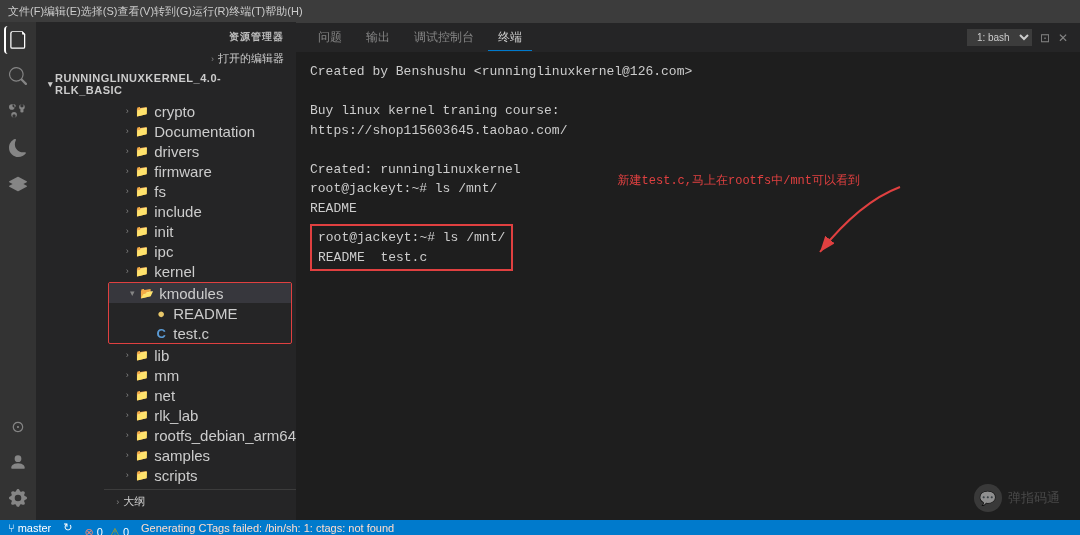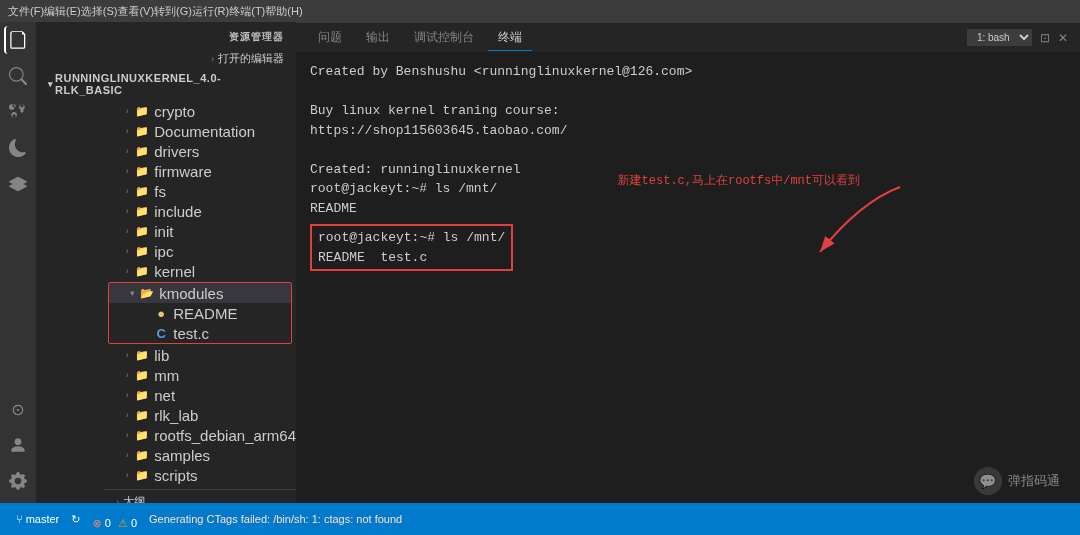--- a/index.html
+++ b/index.html
@@ -233,25 +233,25 @@
       position: relative;
     }
     .terminal-line {
       line-height: 1.5;
       white-space: pre;
       color: #cccccc;
     }
 
     
     .status-bar {
-      height: 32px;
+      height: 15px;
       background: #007acc;
       display: flex;
       align-items: center;
-      padding: 0 16px;
+      padding: 0 8px;
       font-size: 11px;
       color: white;
       flex-shrink: 0;
       gap: 12px;
     }
   </style>
 </head>
 <body>
 
 <div class="title-bar">
@@ -518,21 +518,21 @@
 
       
       <div style="border: 2px solid #e04040; display:inline-block; padding: 2px 6px; margin-top: 6px; background:#1e1e1e;">
         <div class="terminal-line">root@jackeyt:~# ls /mnt/</div>
         <div class="terminal-line">README  test.c</div>
       </div>
 
       
       <div style="position:absolute; bottom:8px; right:20px; display:flex; align-items:center; gap:6px; opacity:0.5;">
         <div style="width:28px; height:28px; background:#555; border-radius:50%; display:flex; align-items:center; justify-content:center; color:#ccc; font-size:14px;">💬</div>
-        <span style="color:#e5e5e5; font-size:13px; font-family:'Microsoft YaHei',sans-serif;">弹指码通</span>
+        <span style="color:#737373; font-size:13px; font-family:'Microsoft YaHei',sans-serif;">弹指码通</span>
       </div>
     </div>
   </div>
 </div>
 
 <div class="status-bar">
   <span style="cursor:pointer;">⑂ master</span>
   <span style="cursor:pointer;">↻</span>
   <span style="cursor:pointer;margin-top:9px;">
     <span style="color:#f48771;">⊗</span>

